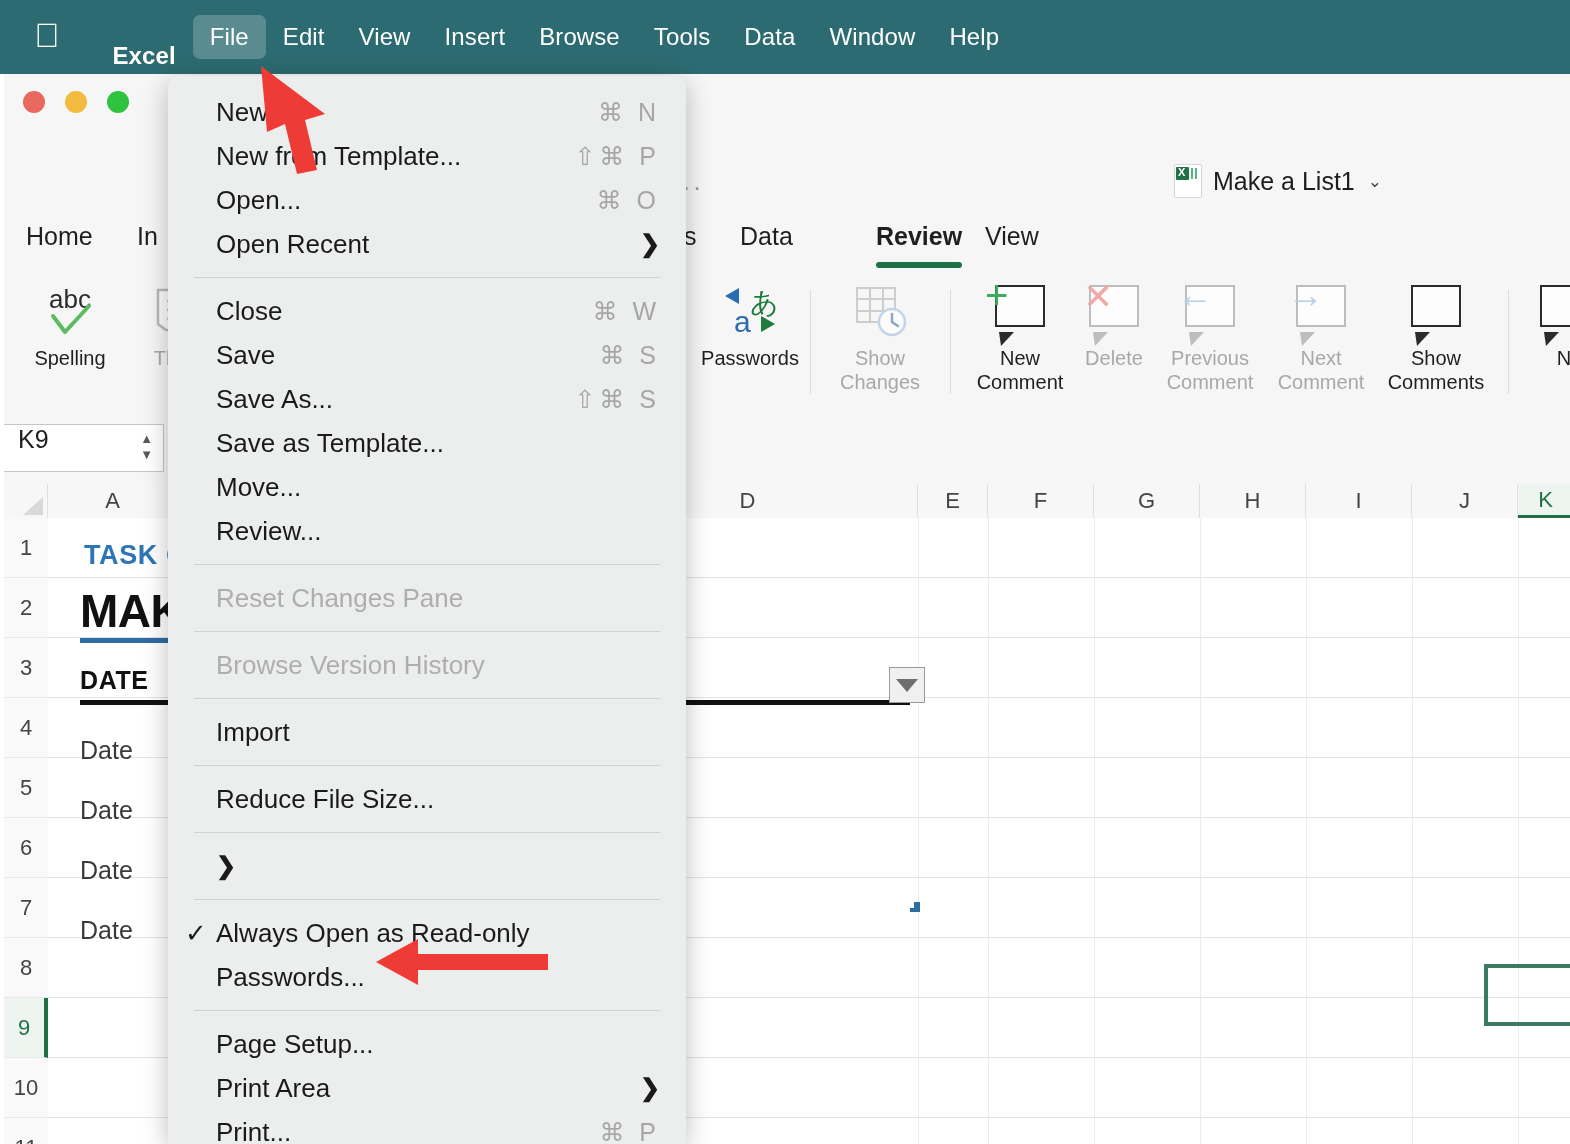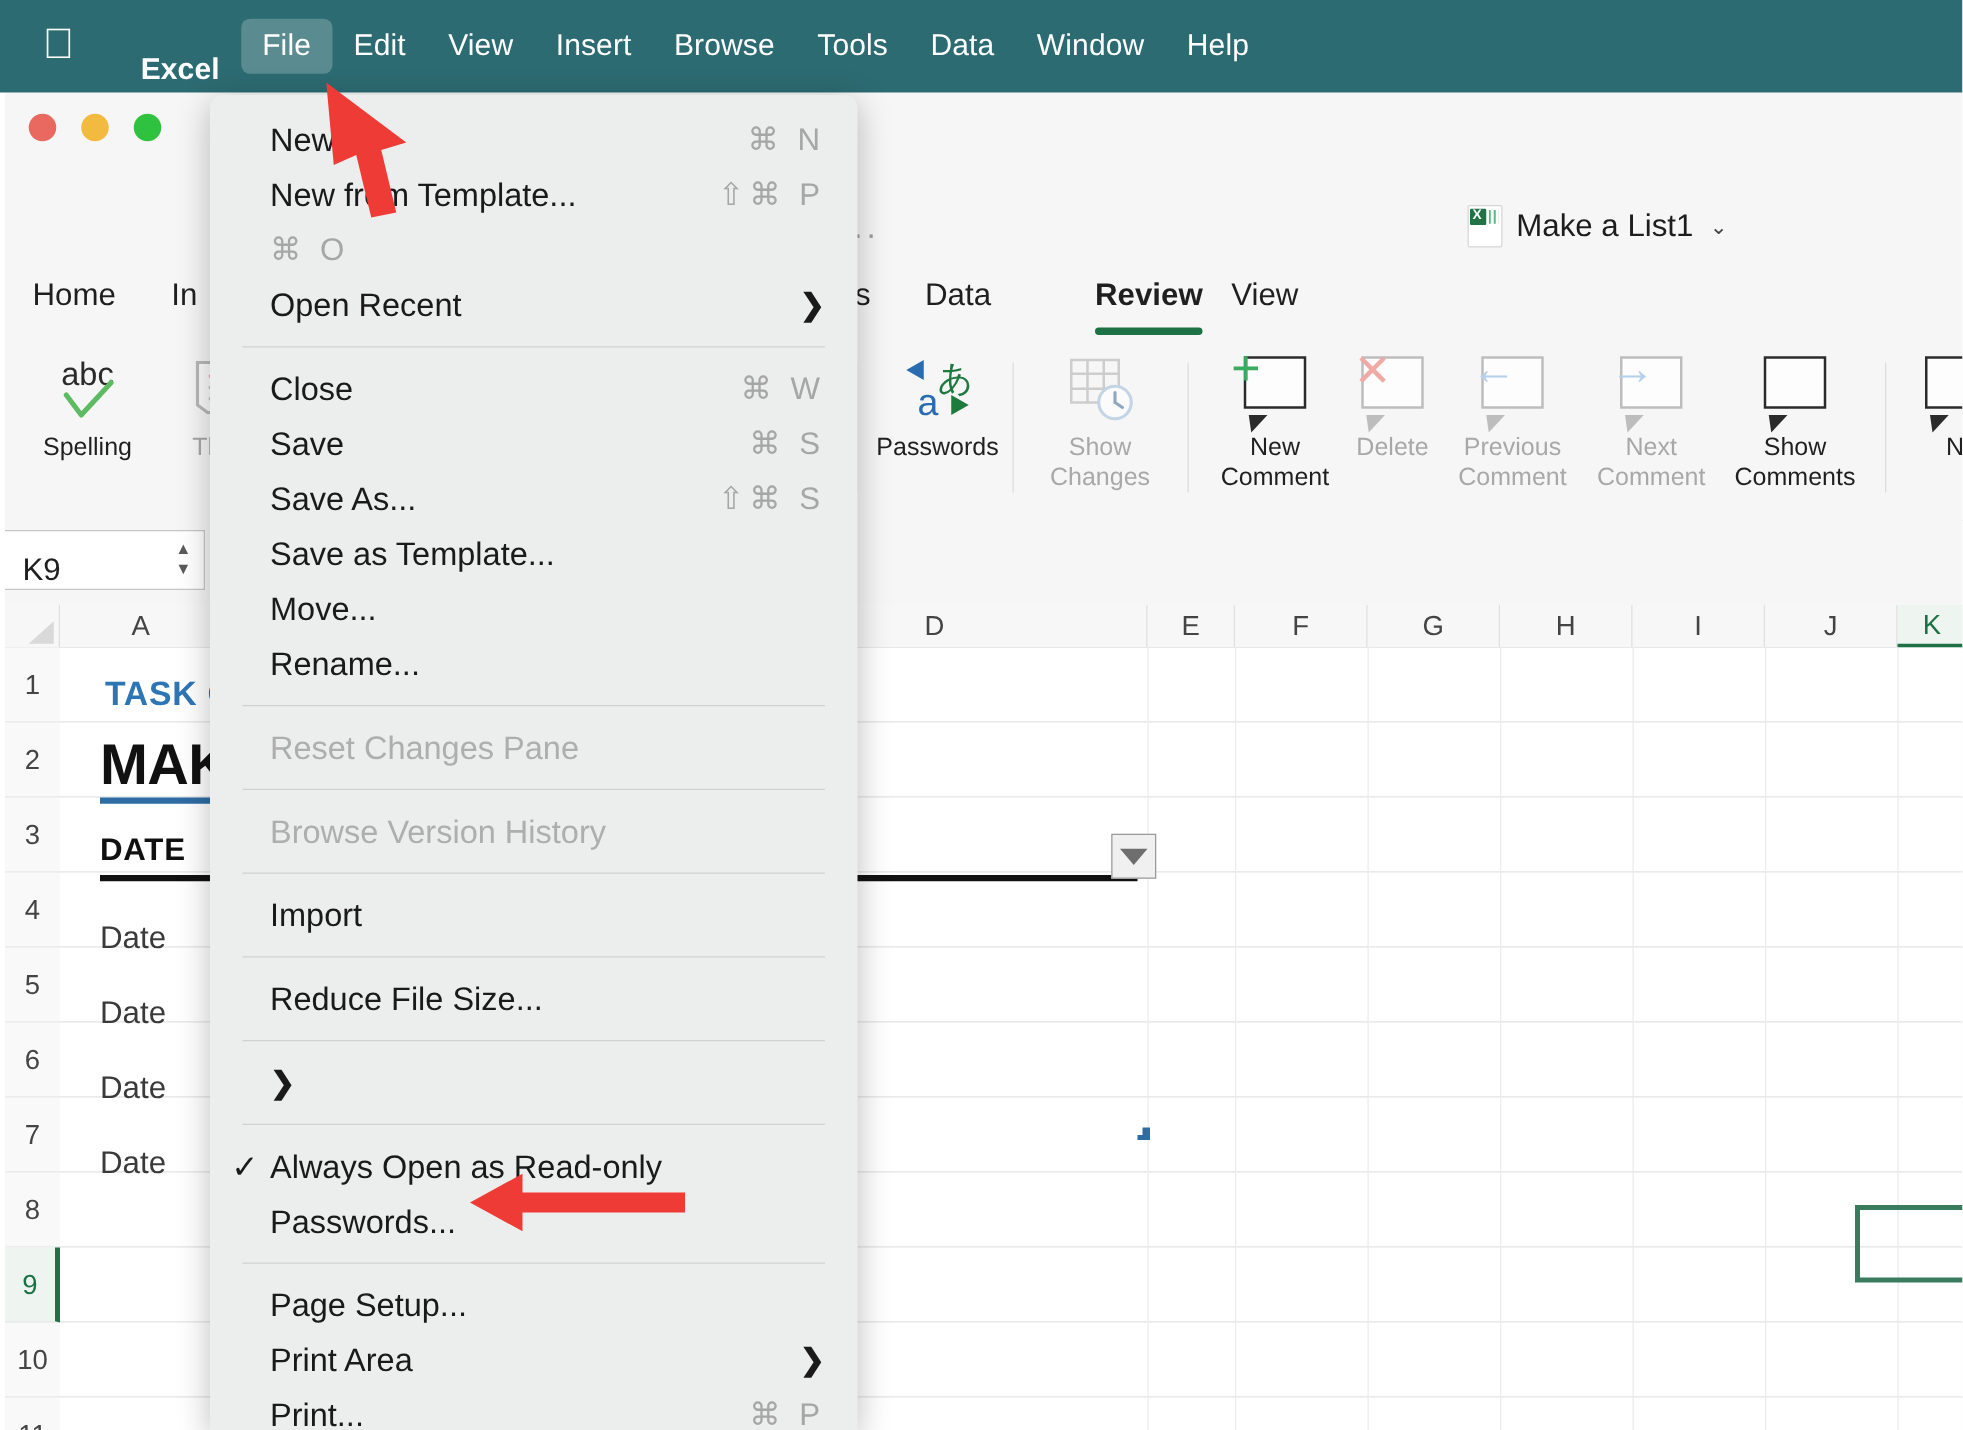--- a/index.html
+++ b/index.html
@@ -229,21 +229,21 @@
   }
   #namebox {
     position: absolute;
     left: 0; top: 8px;
     width: 160px; height: 48px;
     background: #ffffff;
     border: 1px solid #c6c6c6;
     border-left: none;
     box-sizing: border-box;
     display: flex;
-    align-items: flex-end;
+    align-items: flex-start;
     padding-left: 14px;
     font-size: 25px;
     color: #1f1f1f;
   }
   #namebox .spin {
     position: absolute;
     right: 10px; top: 7px;
     display: flex;
     flex-direction: column;
     gap: 3px;
@@ -737,20 +737,21 @@
 <div id="filemenu">
     <div class="mi">
       <span class="mi-label">New</span>
       <span class="mi-sc">⌘ N</span>
     </div>
     <div class="mi">
       <span class="mi-label">New from Template...</span>
       <span class="mi-sc">⇧⌘ P</span>
     </div>
     <div class="mi">
+      <span class="mi-label">Open...</span>
       <span class="mi-sc">⌘ O</span>
     </div>
     <div class="mi">
       <span class="mi-label">Open Recent</span>
       <span class="mi-arrow">❯</span>
     </div>
     <div class="mi-sep"></div>
     <div class="mi">
       <span class="mi-label">Close</span>
       <span class="mi-sc">⌘ W</span>
@@ -763,21 +764,21 @@
       <span class="mi-label">Save As...</span>
       <span class="mi-sc">⇧⌘ S</span>
     </div>
     <div class="mi">
       <span class="mi-label">Save as Template...</span>
     </div>
     <div class="mi">
       <span class="mi-label">Move...</span>
     </div>
     <div class="mi">
-      <span class="mi-label">Rename...</span>
+      <span class="mi-label">Review...</span>
     </div>
     <div class="mi-sep"></div>
     <div class="mi dim">
       <span class="mi-label">Reset Changes Pane</span>
     </div>
     <div class="mi-sep"></div>
     <div class="mi dim">
       <span class="mi-label">Browse Version History</span>
     </div>
     <div class="mi-sep"></div>

